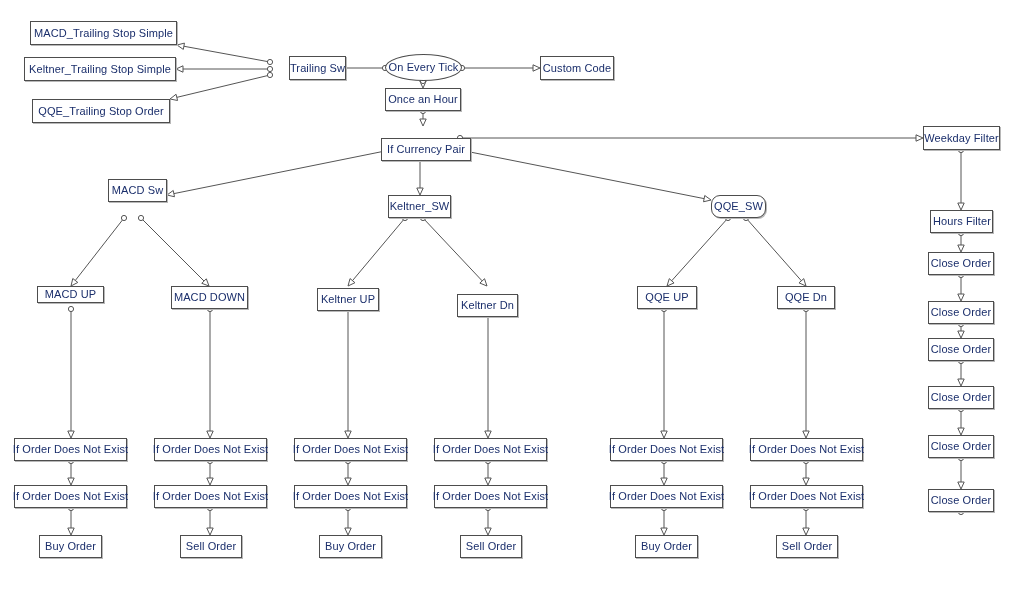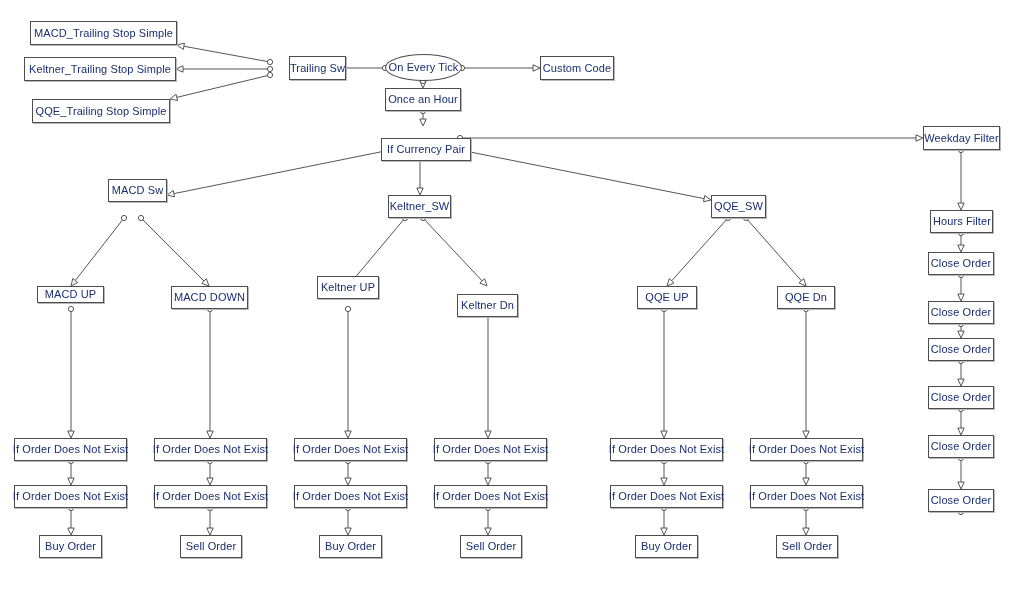--- a/index.html
+++ b/index.html
@@ -268,21 +268,21 @@
       <circle cx="806" cy="508" r="2.6" fill="#ffffff" stroke="#555555" stroke-width="1"></circle>
     </svg>
   <div id="nodes">
       <div class="node" style="left: 30px; top: 21px; width: 147px; height: 24px;">
         <span class="lbl">MACD_Trailing Stop Simple</span>
       </div>
       <div class="node" style="left: 24px; top: 57px; width: 152px; height: 24px;">
         <span class="lbl">Keltner_Trailing Stop Simple</span>
       </div>
       <div class="node" style="left: 32px; top: 99px; width: 138px; height: 24px;">
-        <span class="lbl">QQE_Trailing Stop Simple</span>
+        <span class="lbl">QQE_Trailing Stop Order</span>
       </div>
       <div class="node" style="left: 270px; top: 56px; width: 57px; height: 24px; margin-left: 19px;">
         <span class="lbl">Trailing Sw</span>
       </div>
       <div class="node ellipse" style="left: 385px; top: 54px; width: 77px; height: 27px;">
         <span class="lbl">On Every Tick</span>
       </div>
       <div class="node" style="left: 540px; top: 56px; width: 74px; height: 24px;">
         <span class="lbl">Custom Code</span>
       </div>
@@ -294,33 +294,33 @@
       </div>
       <div class="node" style="left: 923px; top: 126px; width: 77px; height: 24px;">
         <span class="lbl">Weekday Filter</span>
       </div>
       <div class="node" style="left: 108px; top: 179px; width: 59px; height: 23px;">
         <span class="lbl">MACD Sw</span>
       </div>
       <div class="node" style="left: 388px; top: 195px; width: 63px; height: 23px;">
         <span class="lbl">Keltner_SW</span>
       </div>
-      <div class="node" style="left: 711px; top: 195px; width: 55px; height: 23px;">
+      <div class="node" style="left: 711px; top: 195px; width: 55px; height: 23px; border-radius: 9px;">
         <span class="lbl">QQE_SW</span>
       </div>
       <div class="node" style="left: 930px; top: 210px; width: 63px; height: 23px; justify-content: flex-end;">
         <span class="lbl">Hours Filter</span>
       </div>
       <div class="node" style="left: 37px; top: 286px; width: 67px; height: 17px;">
         <span class="lbl">MACD UP</span>
       </div>
       <div class="node" style="left: 171px; top: 286px; width: 77px; height: 23px;">
         <span class="lbl">MACD DOWN</span>
       </div>
-      <div class="node" style="left: 317px; top: 276px; width: 62px; height: 23px;">
+      <div class="node" style="left: 317px; top: 288px; width: 62px; height: 23px;">
         <span class="lbl">Keltner UP</span>
       </div>
       <div class="node" style="left: 457px; top: 294px; width: 61px; height: 23px;">
         <span class="lbl">Keltner Dn</span>
       </div>
       <div class="node" style="left: 637px; top: 286px; width: 60px; height: 23px;">
         <span class="lbl">QQE UP</span>
       </div>
       <div class="node" style="left: 777px; top: 286px; width: 58px; height: 23px;">
         <span class="lbl">QQE Dn</span>

